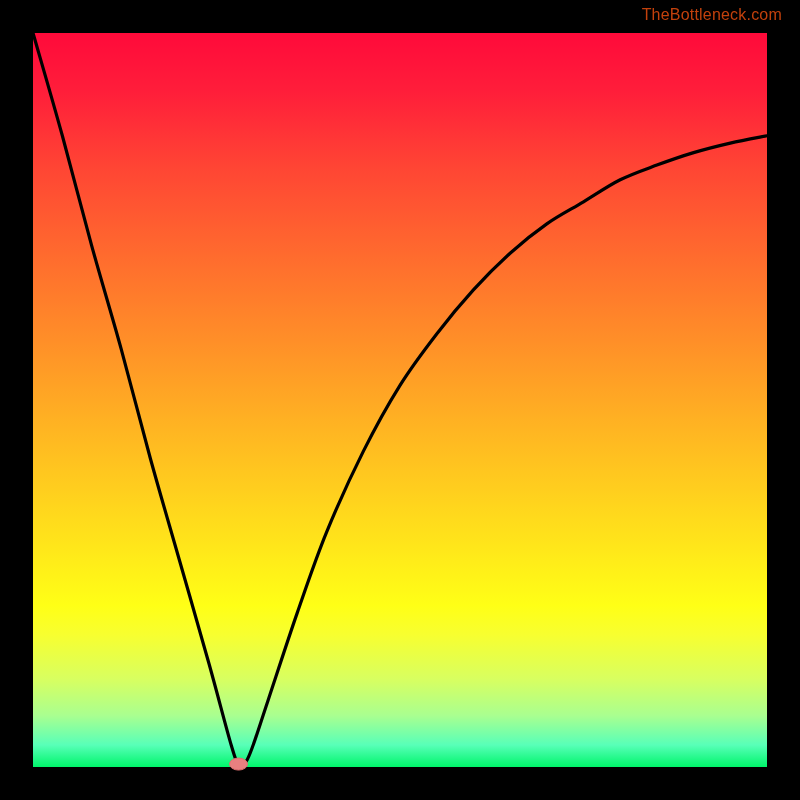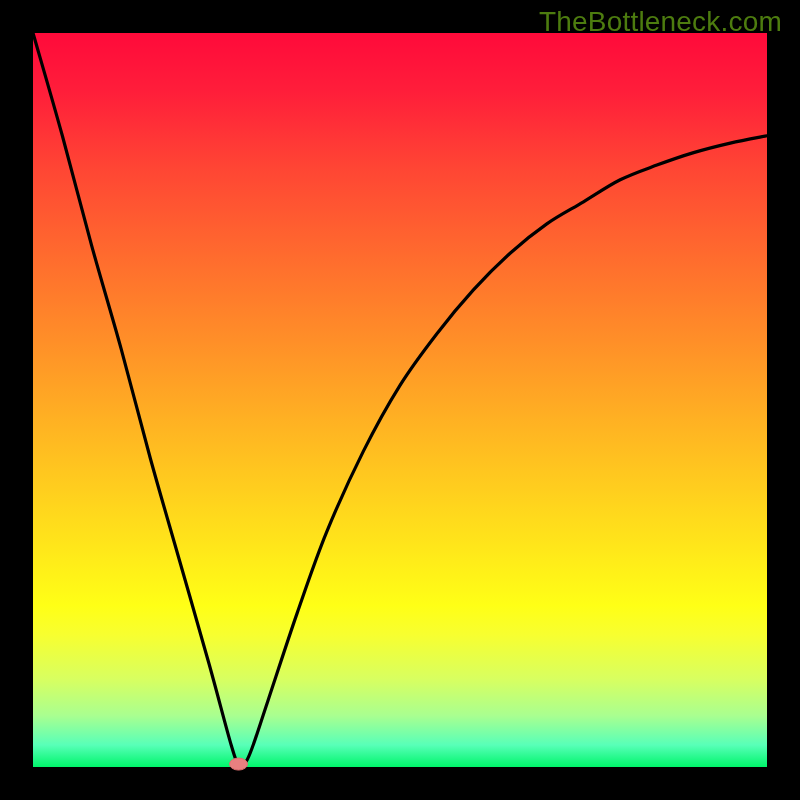--- a/index.html
+++ b/index.html
@@ -44,22 +44,22 @@
     left: 0;
     top: 0;
     width: 734px;
     height: 734px;
     overflow: visible;
   }
   .watermark {
     position: absolute;
     top: 6px;
     right: 18px;
-    color: #4d7c0f;
-    font-size: 28px;
+    color: #c2410c;
+    font-size: 16px;
     font-weight: 400;
     letter-spacing: 0.2px;
     user-select: none;
   }
 </style>
 </head>
 <body>
 
 <div class="frame">
 

